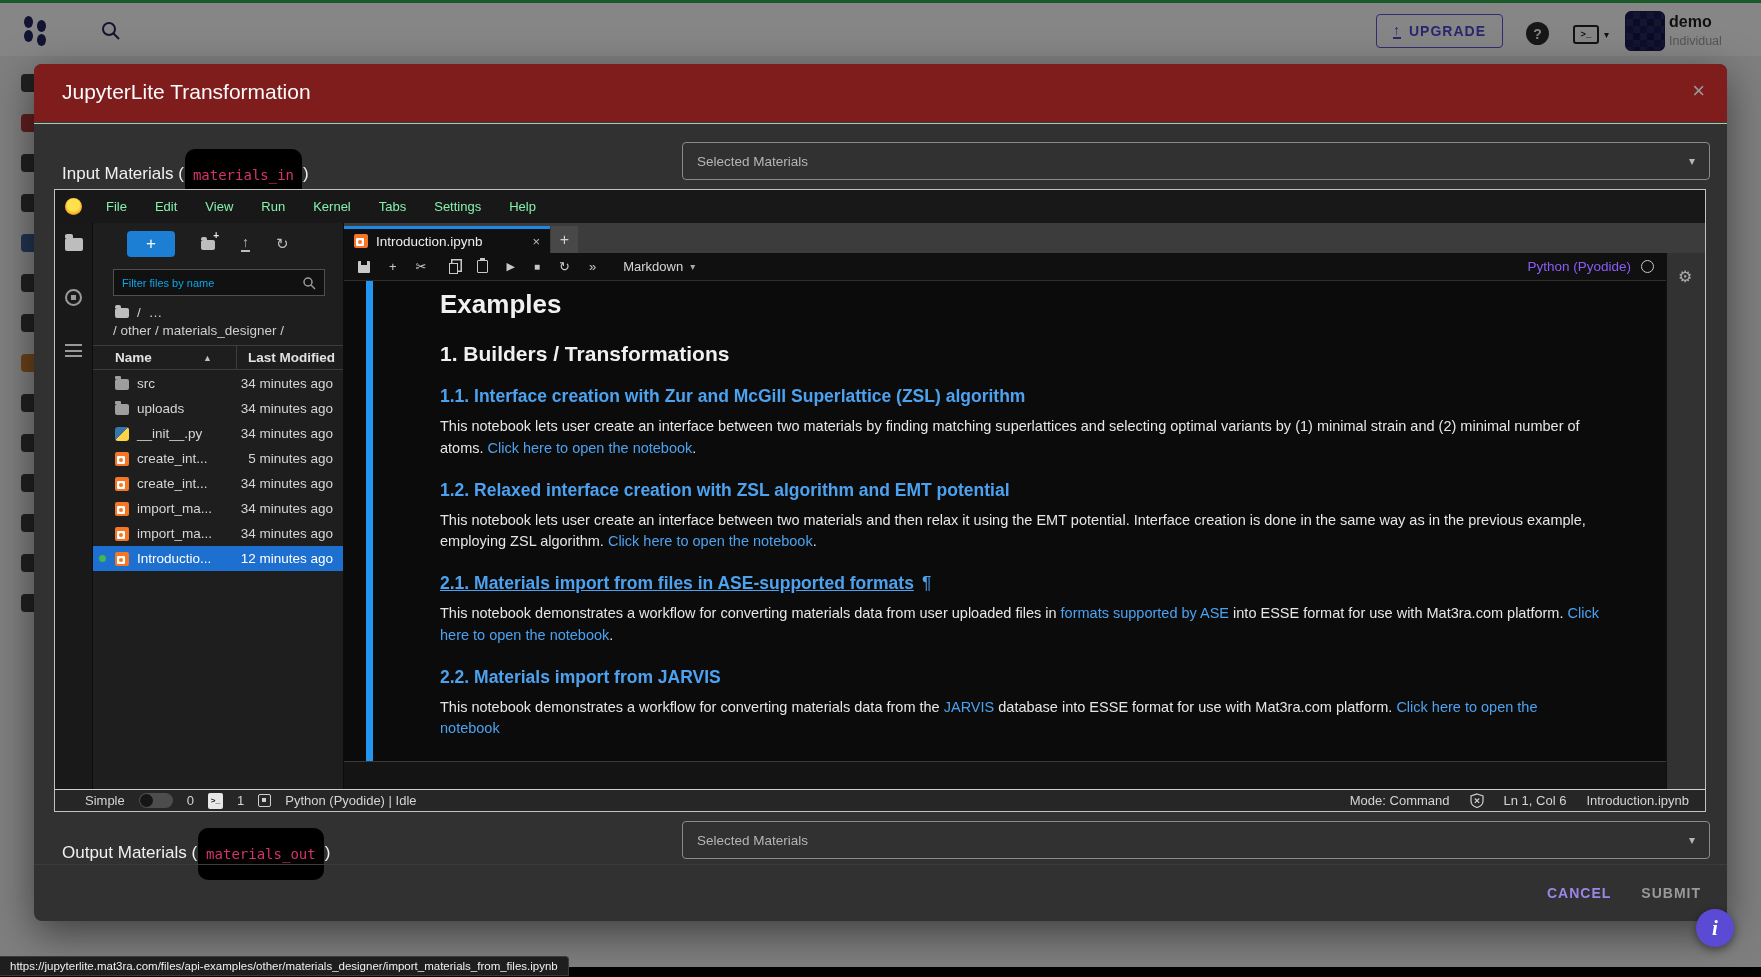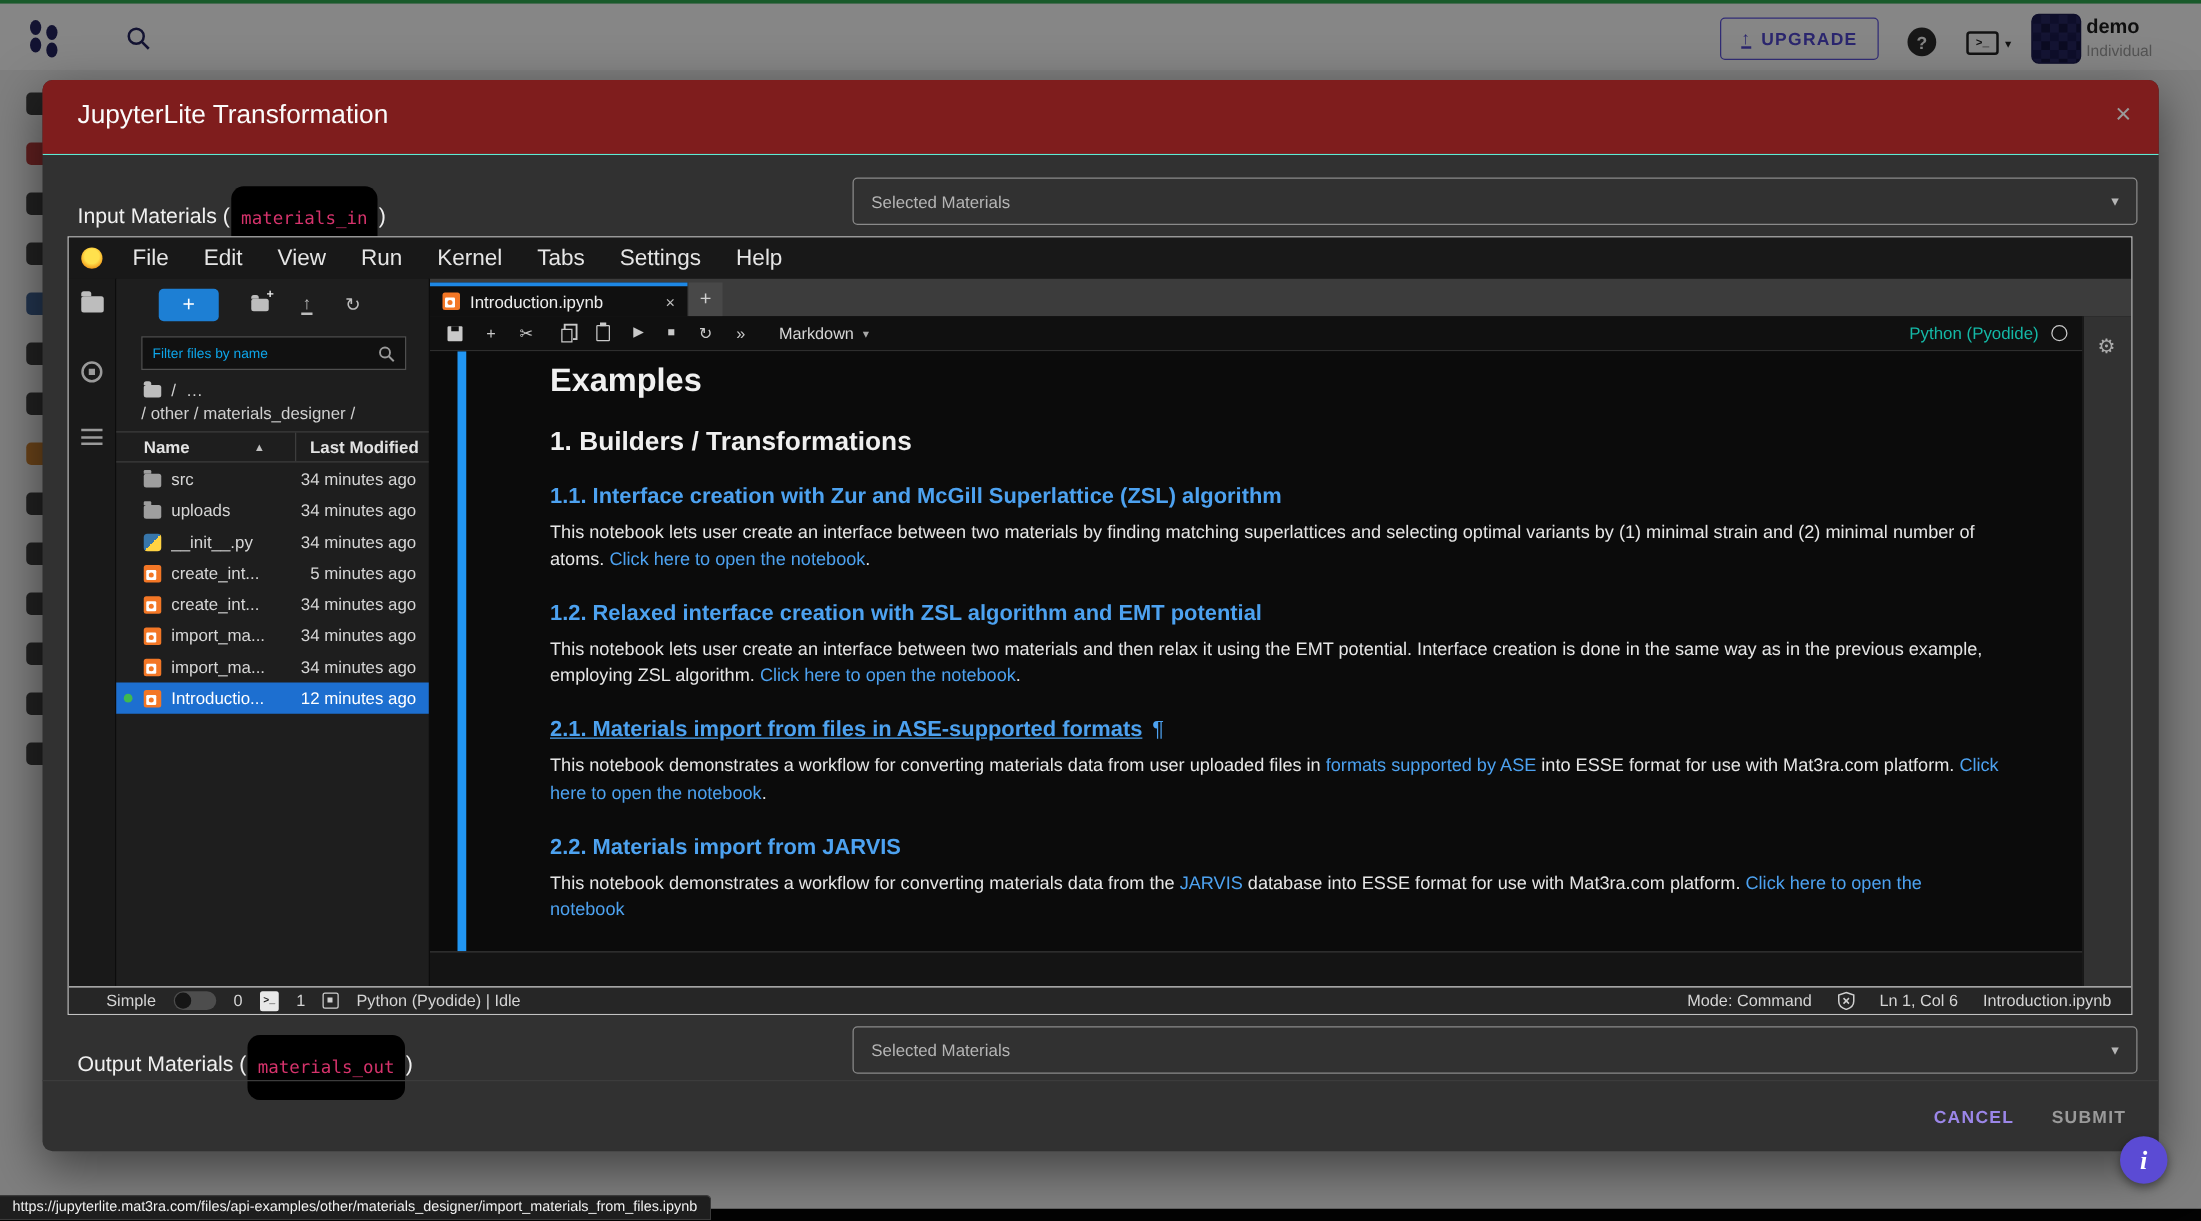--- a/index.html
+++ b/index.html
@@ -63,21 +63,21 @@
   .select-box .sel-caret { margin-left:auto; color:#b5b5b5; font-size:12px; }
 
   
   .frame { position:absolute; left:20px; top:125px; width:1652px; height:623px; background:#141414;
     border:1px solid #c2c2c2; overflow:hidden; }
   .menubar { position:absolute; left:0; top:0; right:0; height:33px; background:#181818;
     display:flex; align-items:center; gap:0; padding-left:10px; }
   .jlite-logo { width:17px; height:17px; border-radius:50%;
     background:radial-gradient(circle at 50% 42%, #ffe14d 0 44%, #f5a623 70%, #c77f12 100%);
     margin-right:10px; }
-  .menu-item { color:#e5e5e5; font-size:18px; padding:0 14px; line-height:33px; }
+  .menu-item { color:#86efac; font-size:13px; padding:0 14px; line-height:33px; }
 
   .activity { position:absolute; left:0; top:33px; width:38px; bottom:22px; background:#191919;
     border-right:1px solid #0c0c0c; }
   .act-ic { position:absolute; left:10px; }
   .cssfolder { display:inline-block; width:18px; height:13px; background:#bdbdbd; border-radius:2px;
     position:relative; }
   .cssfolder::before { content:""; position:absolute; left:0; top:-4px; width:8px; height:4px;
     background:inherit; border-radius:2px 2px 0 0; }
   .cssfolder.sm { width:14px; height:10px; }
   .cssfolder.sm::before { width:6px; height:3px; top:-3px; }
@@ -156,21 +156,21 @@
   .i-copy { display:inline-block; width:9px; height:11px; border:1.5px solid #c9c9c9;
     box-shadow:3px -3px 0 -0.5px #101010, 3px -3px 0 1px #c9c9c9; margin-left:3px; margin-top:3px; }
   .i-paste { display:inline-block; width:11px; height:13px; border:1.5px solid #c9c9c9;
     border-radius:1px; position:relative; }
   .i-paste::before { content:""; position:absolute; left:2px; top:-3px; width:5px; height:3px;
     background:#c9c9c9; }
   .md-select { display:flex; align-items:center; gap:7px; margin-left:8px; color:#d6d6d6;
     font-size:13px; }
   .md-caret { font-size:10px; color:#a8a8a8; }
   .kernel-right { margin-left:auto; display:flex; align-items:center; gap:10px; padding-right:12px;
-    color:#14b8a6; font-size:13.5px; }
+    color:#8b5cf6; font-size:13.5px; }
   .kstat { width:13px; height:13px; border:1.5px solid #c9c9c9; border-radius:50%; }
 
   .nbcontent { position:absolute; left:0; top:58px; right:0; height:481px; background:#0b0b0b;
     border-bottom:1px solid #3a3a3a; overflow:hidden; }
   .cellbar { position:absolute; left:22px; top:0; width:7px; bottom:0; background:#2196f3; }
   .nbtext { position:absolute; left:96px; top:0; right:66px; }
   .nb-h1 { color:#f0f0f0; font-size:26px; font-weight:bold; margin-top:8px; }
   .nb-h2 { color:#f0f0f0; font-size:21px; font-weight:bold; margin-top:22px; }
   .nb-h3 { font-size:17.5px; font-weight:bold; margin-top:20px; }
   .nb-h3 a { color:#4da2f0; text-decoration:none; }

